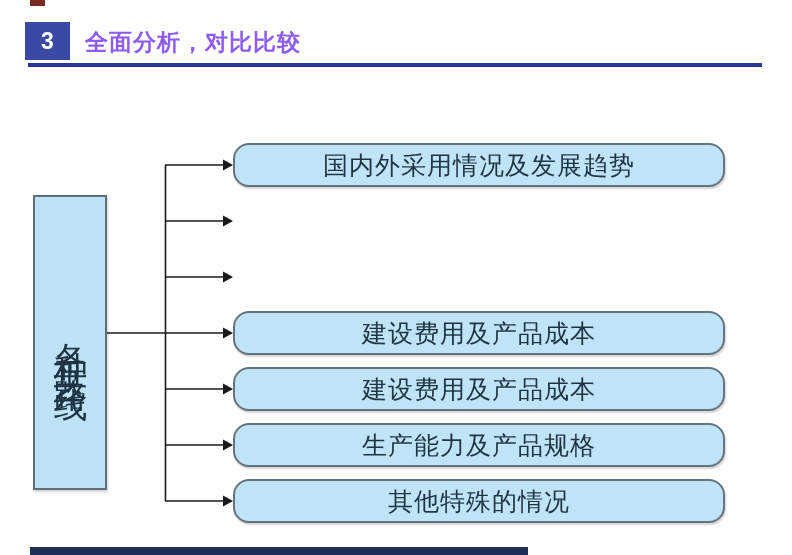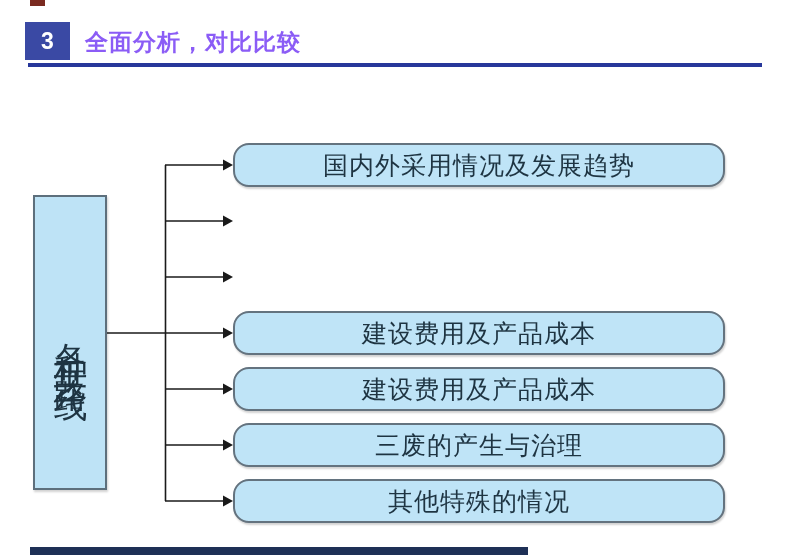--- a/index.html
+++ b/index.html
@@ -144,18 +144,18 @@
     <polygon points="223,495.5 223,506.5 233,501"></polygon>
   </svg>
 
   <div class="root-box">
     <span class="vtext">各种工艺路线</span>
   </div>
 
   <div class="branch-box" style="top:143px">国内外采用情况及发展趋势</div>
   <div class="branch-box" style="top:311px">建设费用及产品成本</div>
   <div class="branch-box" style="top:367px">建设费用及产品成本</div>
-  <div class="branch-box" style="top:423px">三废的产生与治理</div>
+  <div class="branch-box" style="top:423px">生产能力及产品规格</div>
   <div class="branch-box" style="top:479px">其他特殊的情况</div>
 
   <div class="bottom-bar"></div>
 
 </div>
 
 </body></html>

